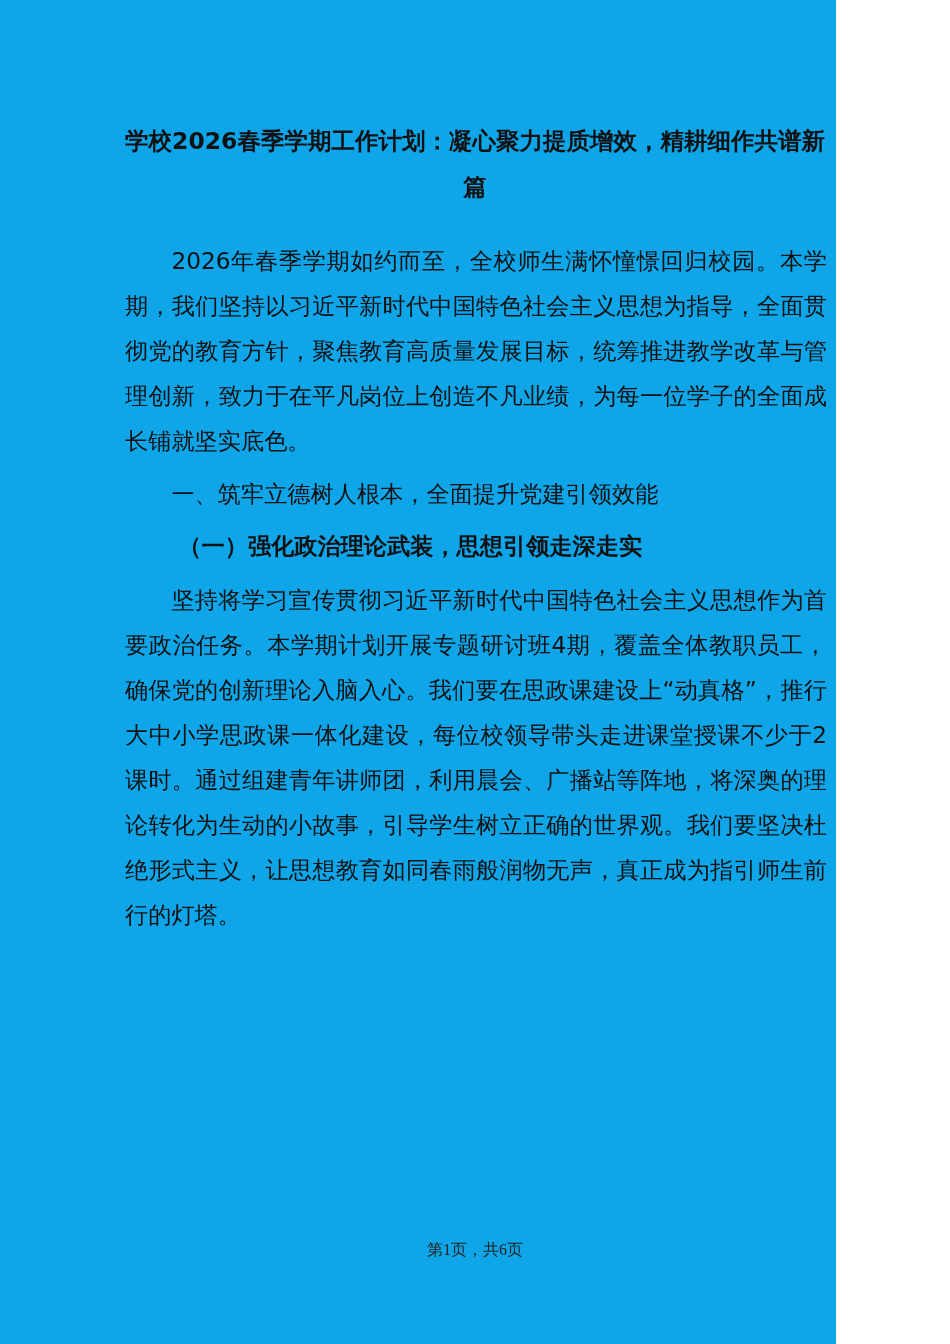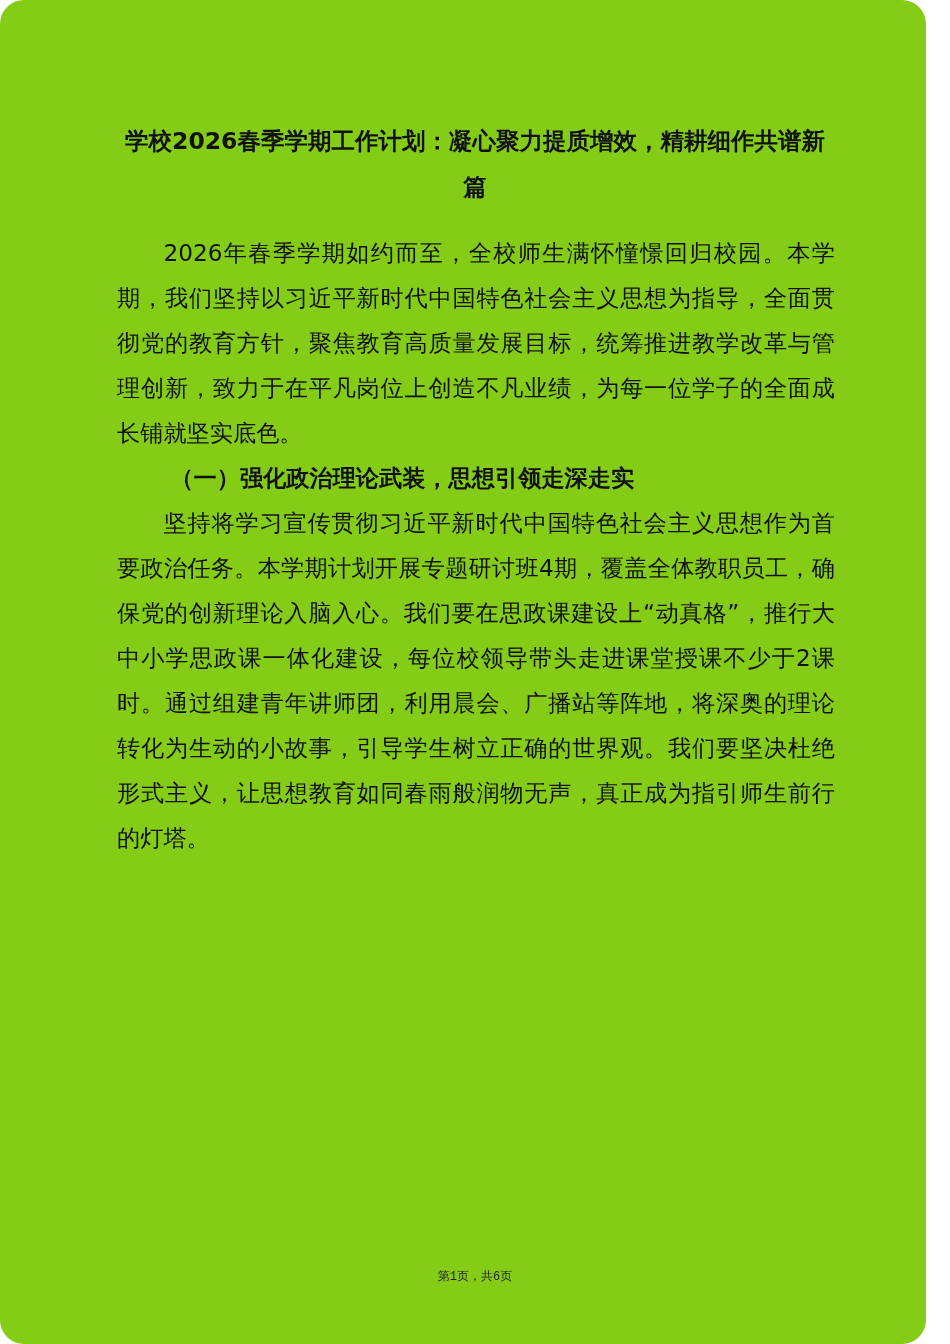--- a/index.html
+++ b/index.html
@@ -1,36 +1,37 @@
 <!DOCTYPE html>
 <html><head>
   <meta charset="utf-8">
   <style>
     html, body { margin: 0; padding: 0; background: #ffffff; }
     body { width: 950px; height: 1344px; position: relative; overflow: hidden;
       font-family: "DejaVu Sans", "Liberation Sans", sans-serif; color: #111; }
-    .page { position: absolute; left: 0; top: 0; width: 926px; height: 1344px; background: #84cc16; border-radius: 24px; }
+    .page { position: absolute; left: 0; top: 0; width: 836px; height: 1344px; background: #0ea5e9; }
     .title { position: absolute; left: 117px; width: 716px; top: 118px;
       font-weight: bold; font-size: 23.5px; line-height: 46px; text-align: center;
       letter-spacing: 0px; }
     .body { position: absolute; left: 117px; width: 718px; top: 230px;
       font-size: 23.2px; line-height: 45px; text-align: justify; }
-    .body p { margin: 0; }
+    .body p { margin: 8px; }
     .indent { text-indent: 2em; }
     .section1 { text-indent: 2em; }
-    .sub { font-weight: bold; padding-left: 2.3em; }
+    .sub { font-weight: bold; padding-left: 2.3em; font-family: Liberation Serif, serif; }
     .footer { position: absolute; top: 1240px; left: 0; width: 950px; text-align: center;
-      font-family: Liberation Mono, monospace; font-size: 12px; color: #222; margin-top: 28px; }
+      font-family: Liberation Serif, serif; font-size: 16px; color: #222; }
   </style>
 </head>
 <body>
 
 <div class="page">
   <div class="title">学校2026春季学期工作计划：凝心聚力提质增效，精耕细作共谱新篇</div>
 
   <div class="body">
     <p class="indent">2026年春季学期如约而至，全校师生满怀憧憬回归校园。本学期，我们坚持以习近平新时代中国特色社会主义思想为指导，全面贯彻党的教育方针，聚焦教育高质量发展目标，统筹推进教学改革与管理创新，致力于在平凡岗位上创造不凡业绩，为每一位学子的全面成长铺就坚实底色。</p>
+    <p class="section1">一、筑牢立德树人根本，全面提升党建引领效能</p>
     <p class="sub">（一）强化政治理论武装，思想引领走深走实</p>
     <p class="indent">坚持将学习宣传贯彻习近平新时代中国特色社会主义思想作为首要政治任务。本学期计划开展专题研讨班4期，覆盖全体教职员工，确保党的创新理论入脑入心。我们要在思政课建设上“动真格”，推行大中小学思政课一体化建设，每位校领导带头走进课堂授课不少于2课时。通过组建青年讲师团，利用晨会、广播站等阵地，将深奥的理论转化为生动的小故事，引导学生树立正确的世界观。我们要坚决杜绝形式主义，让思想教育如同春雨般润物无声，真正成为指引师生前行的灯塔。</p>
   </div>
 
   <div class="footer">第1页，共6页</div>
 </div>
 
 </body></html>

